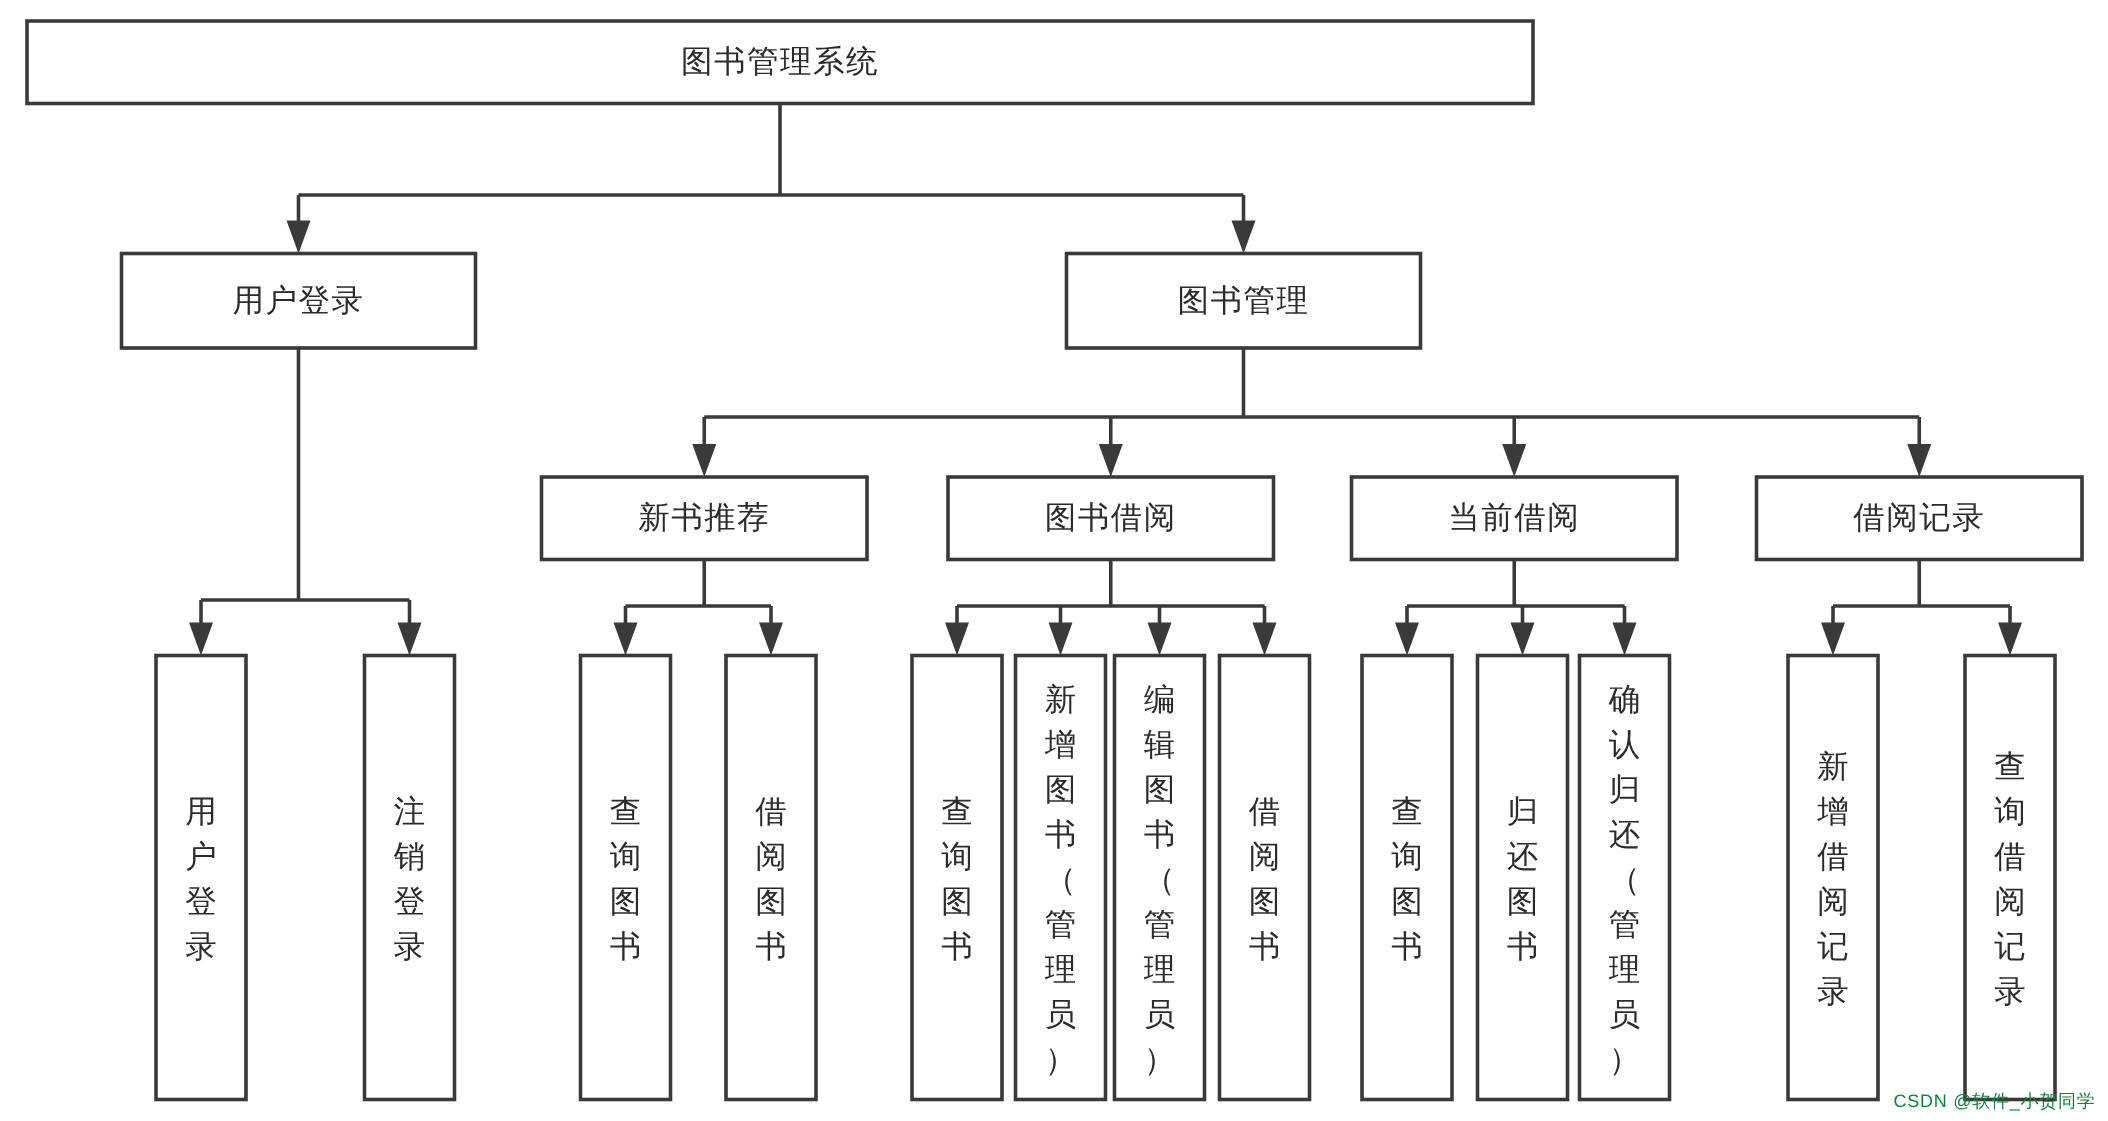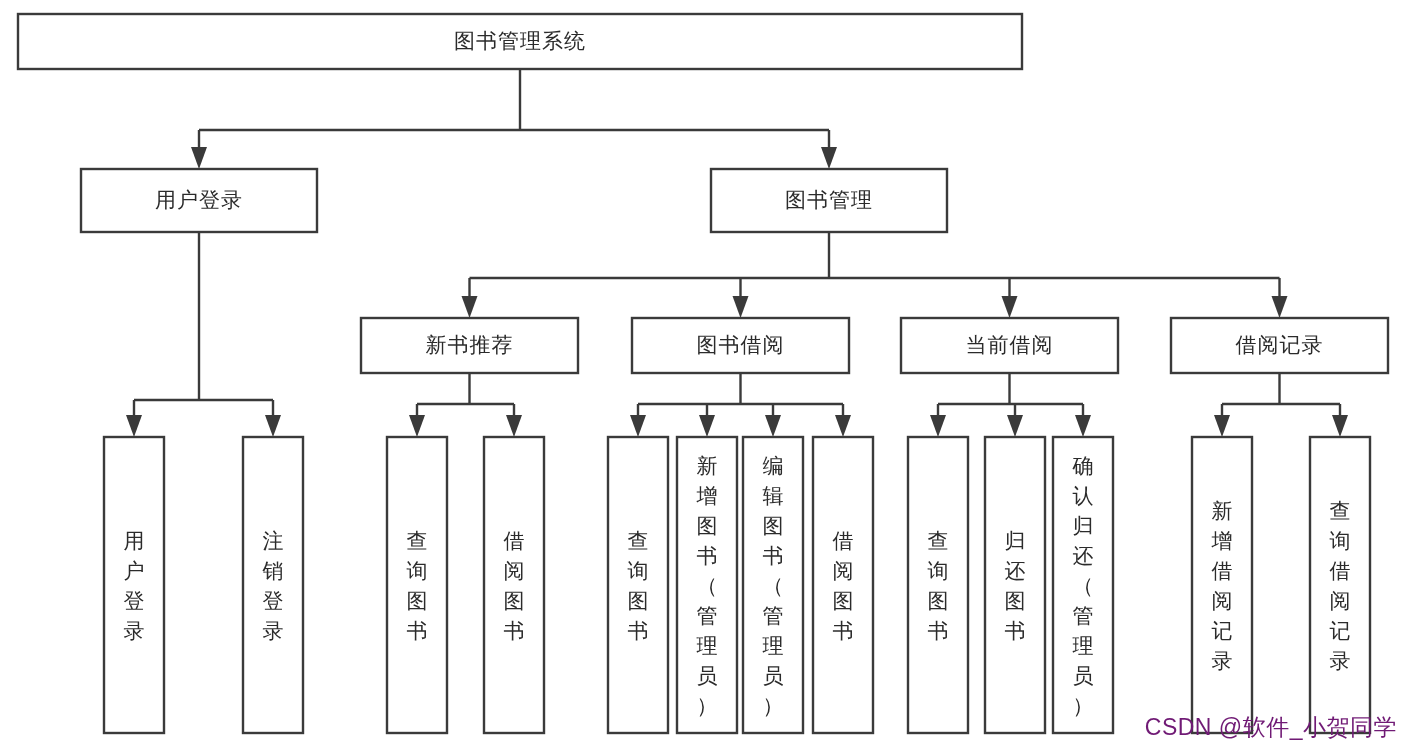--- a/index.html
+++ b/index.html
@@ -55,22 +55,22 @@
   }
   .edge-arrow {
     fill: #3a3a3a;
     stroke: none;
   }
   .watermark {
     position: absolute;
     right: 8px;
     bottom: 4px;
     font-family: "Liberation Sans", "DejaVu Sans", sans-serif;
-    font-size: 23px;
-    color: #701a75;
+    font-size: 12px;
+    color: #15803d;
     letter-spacing: 0.5px;
     white-space: nowrap;
     user-select: none;
   }
 </style>
 </head>
 <body>
 
 <div id="diagram-root">
   <svg id="flowchart" viewBox="0 0 1405 747">

